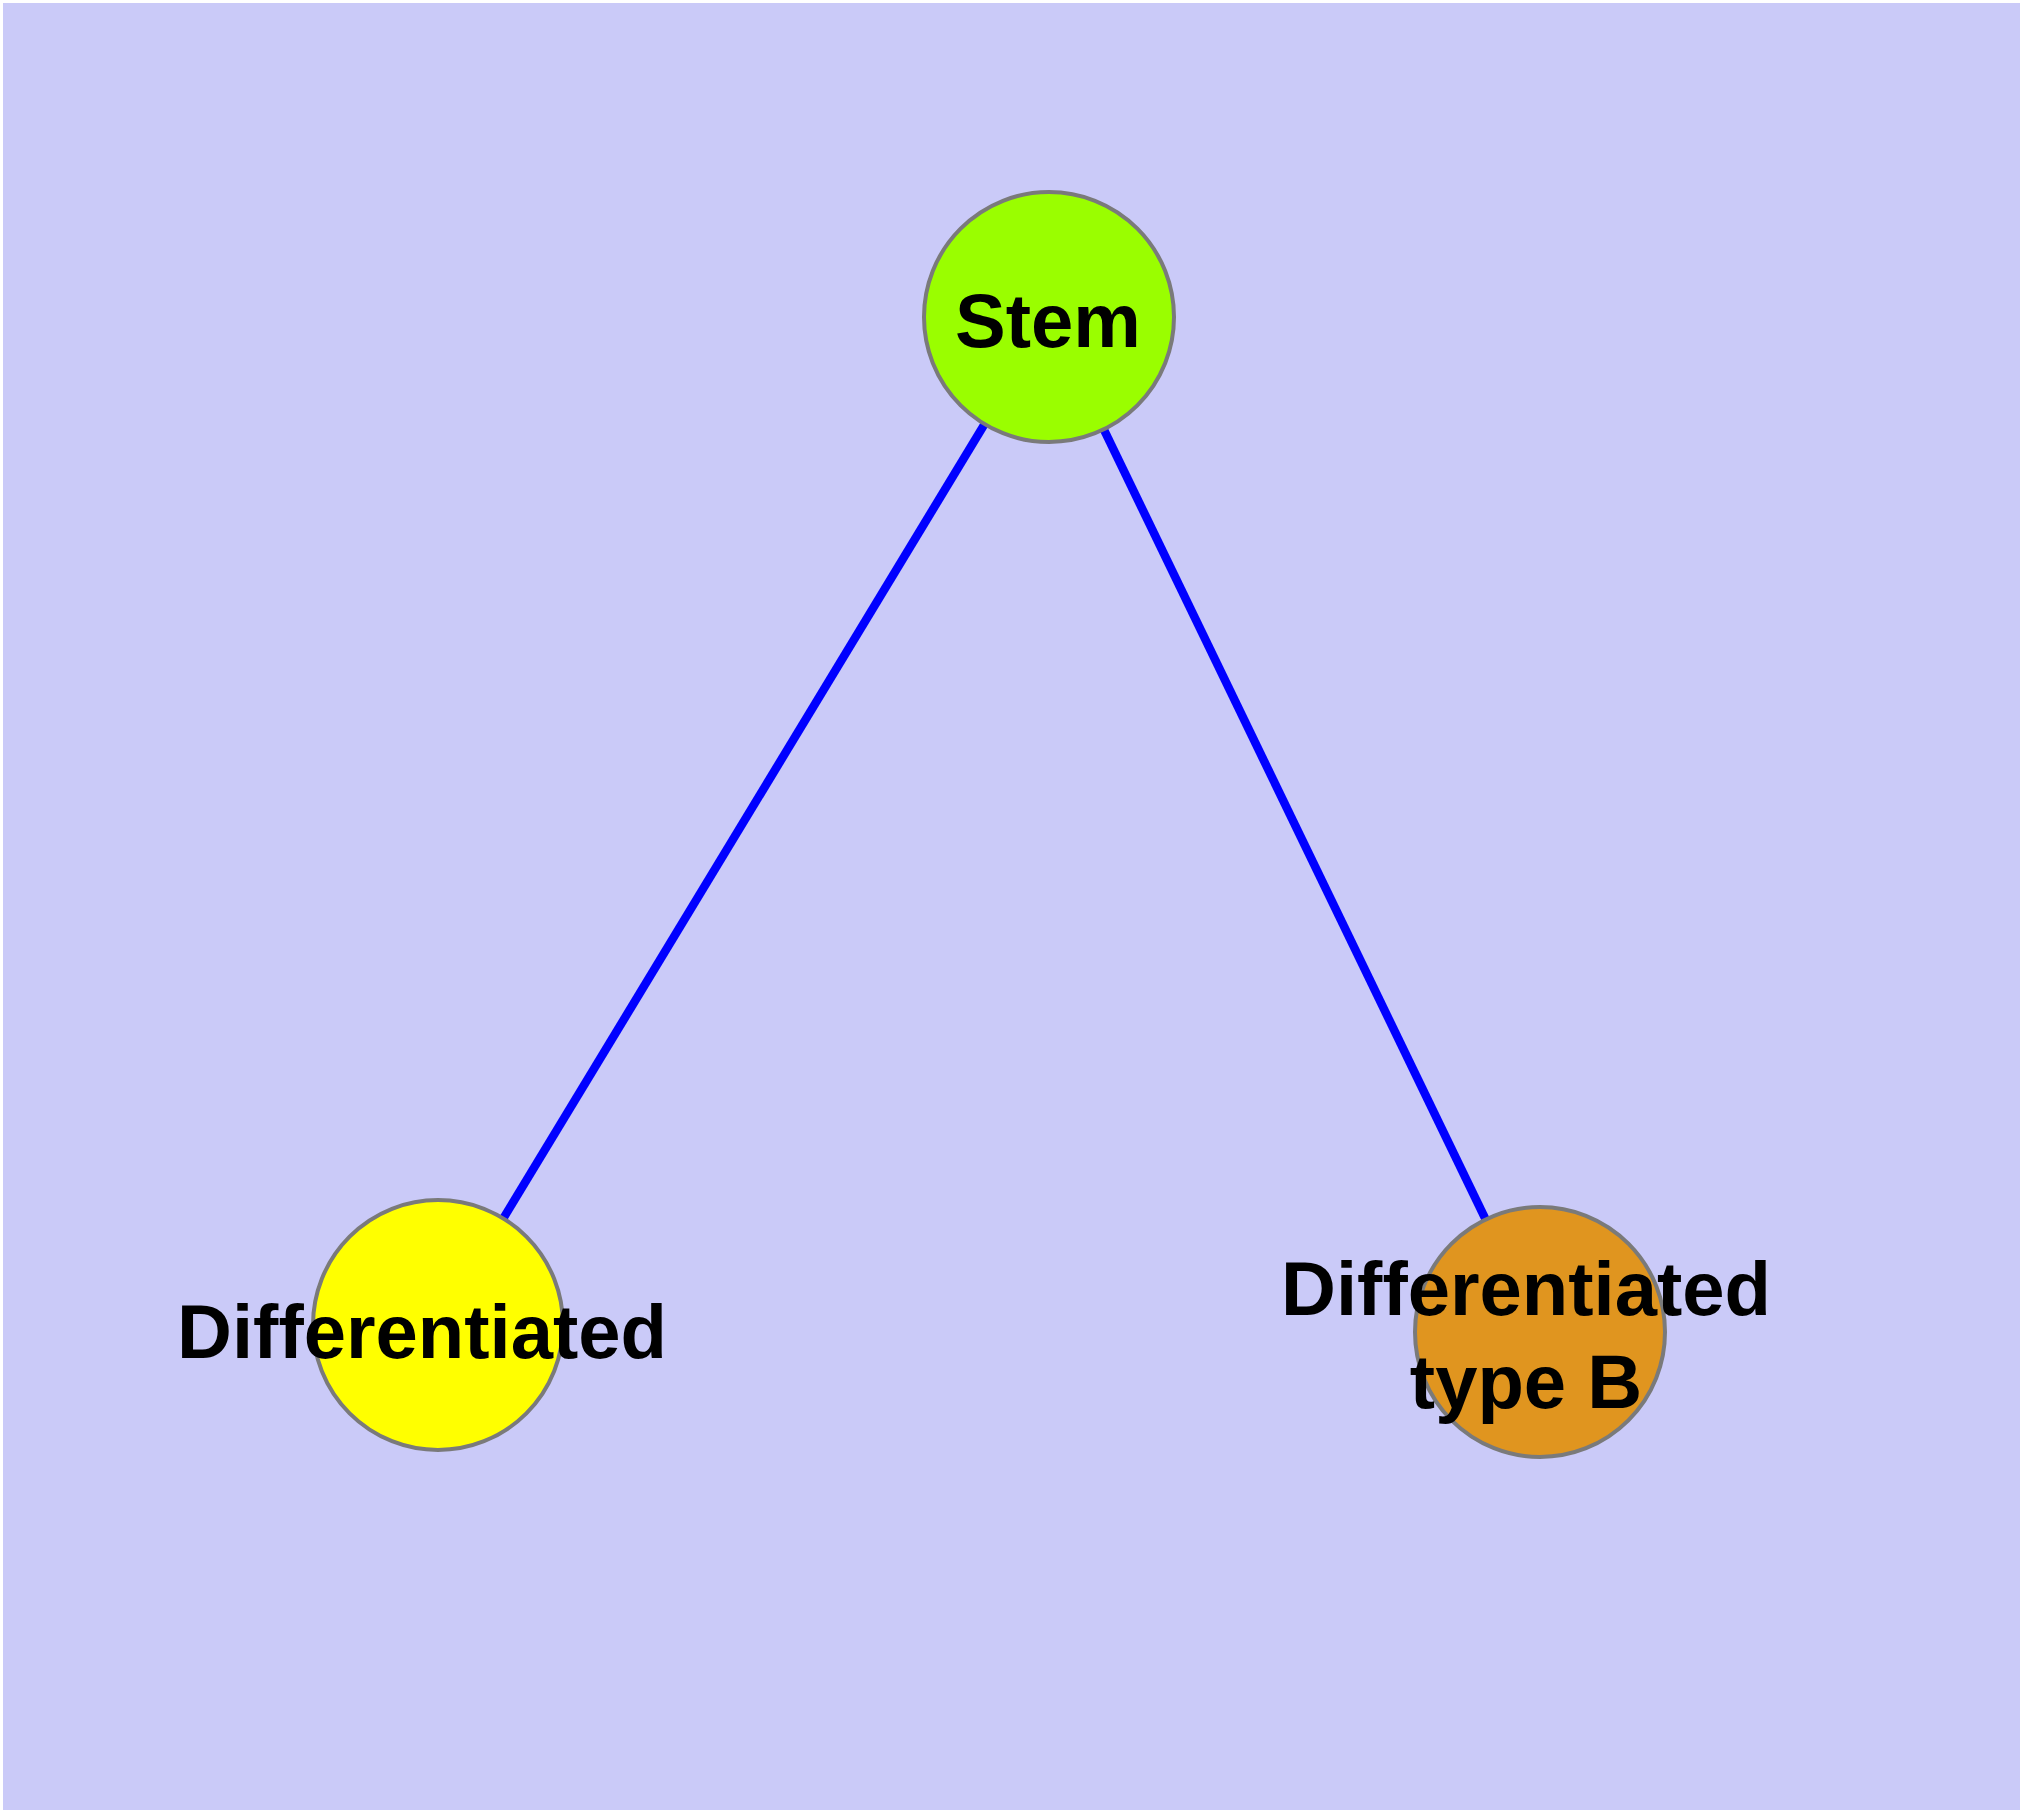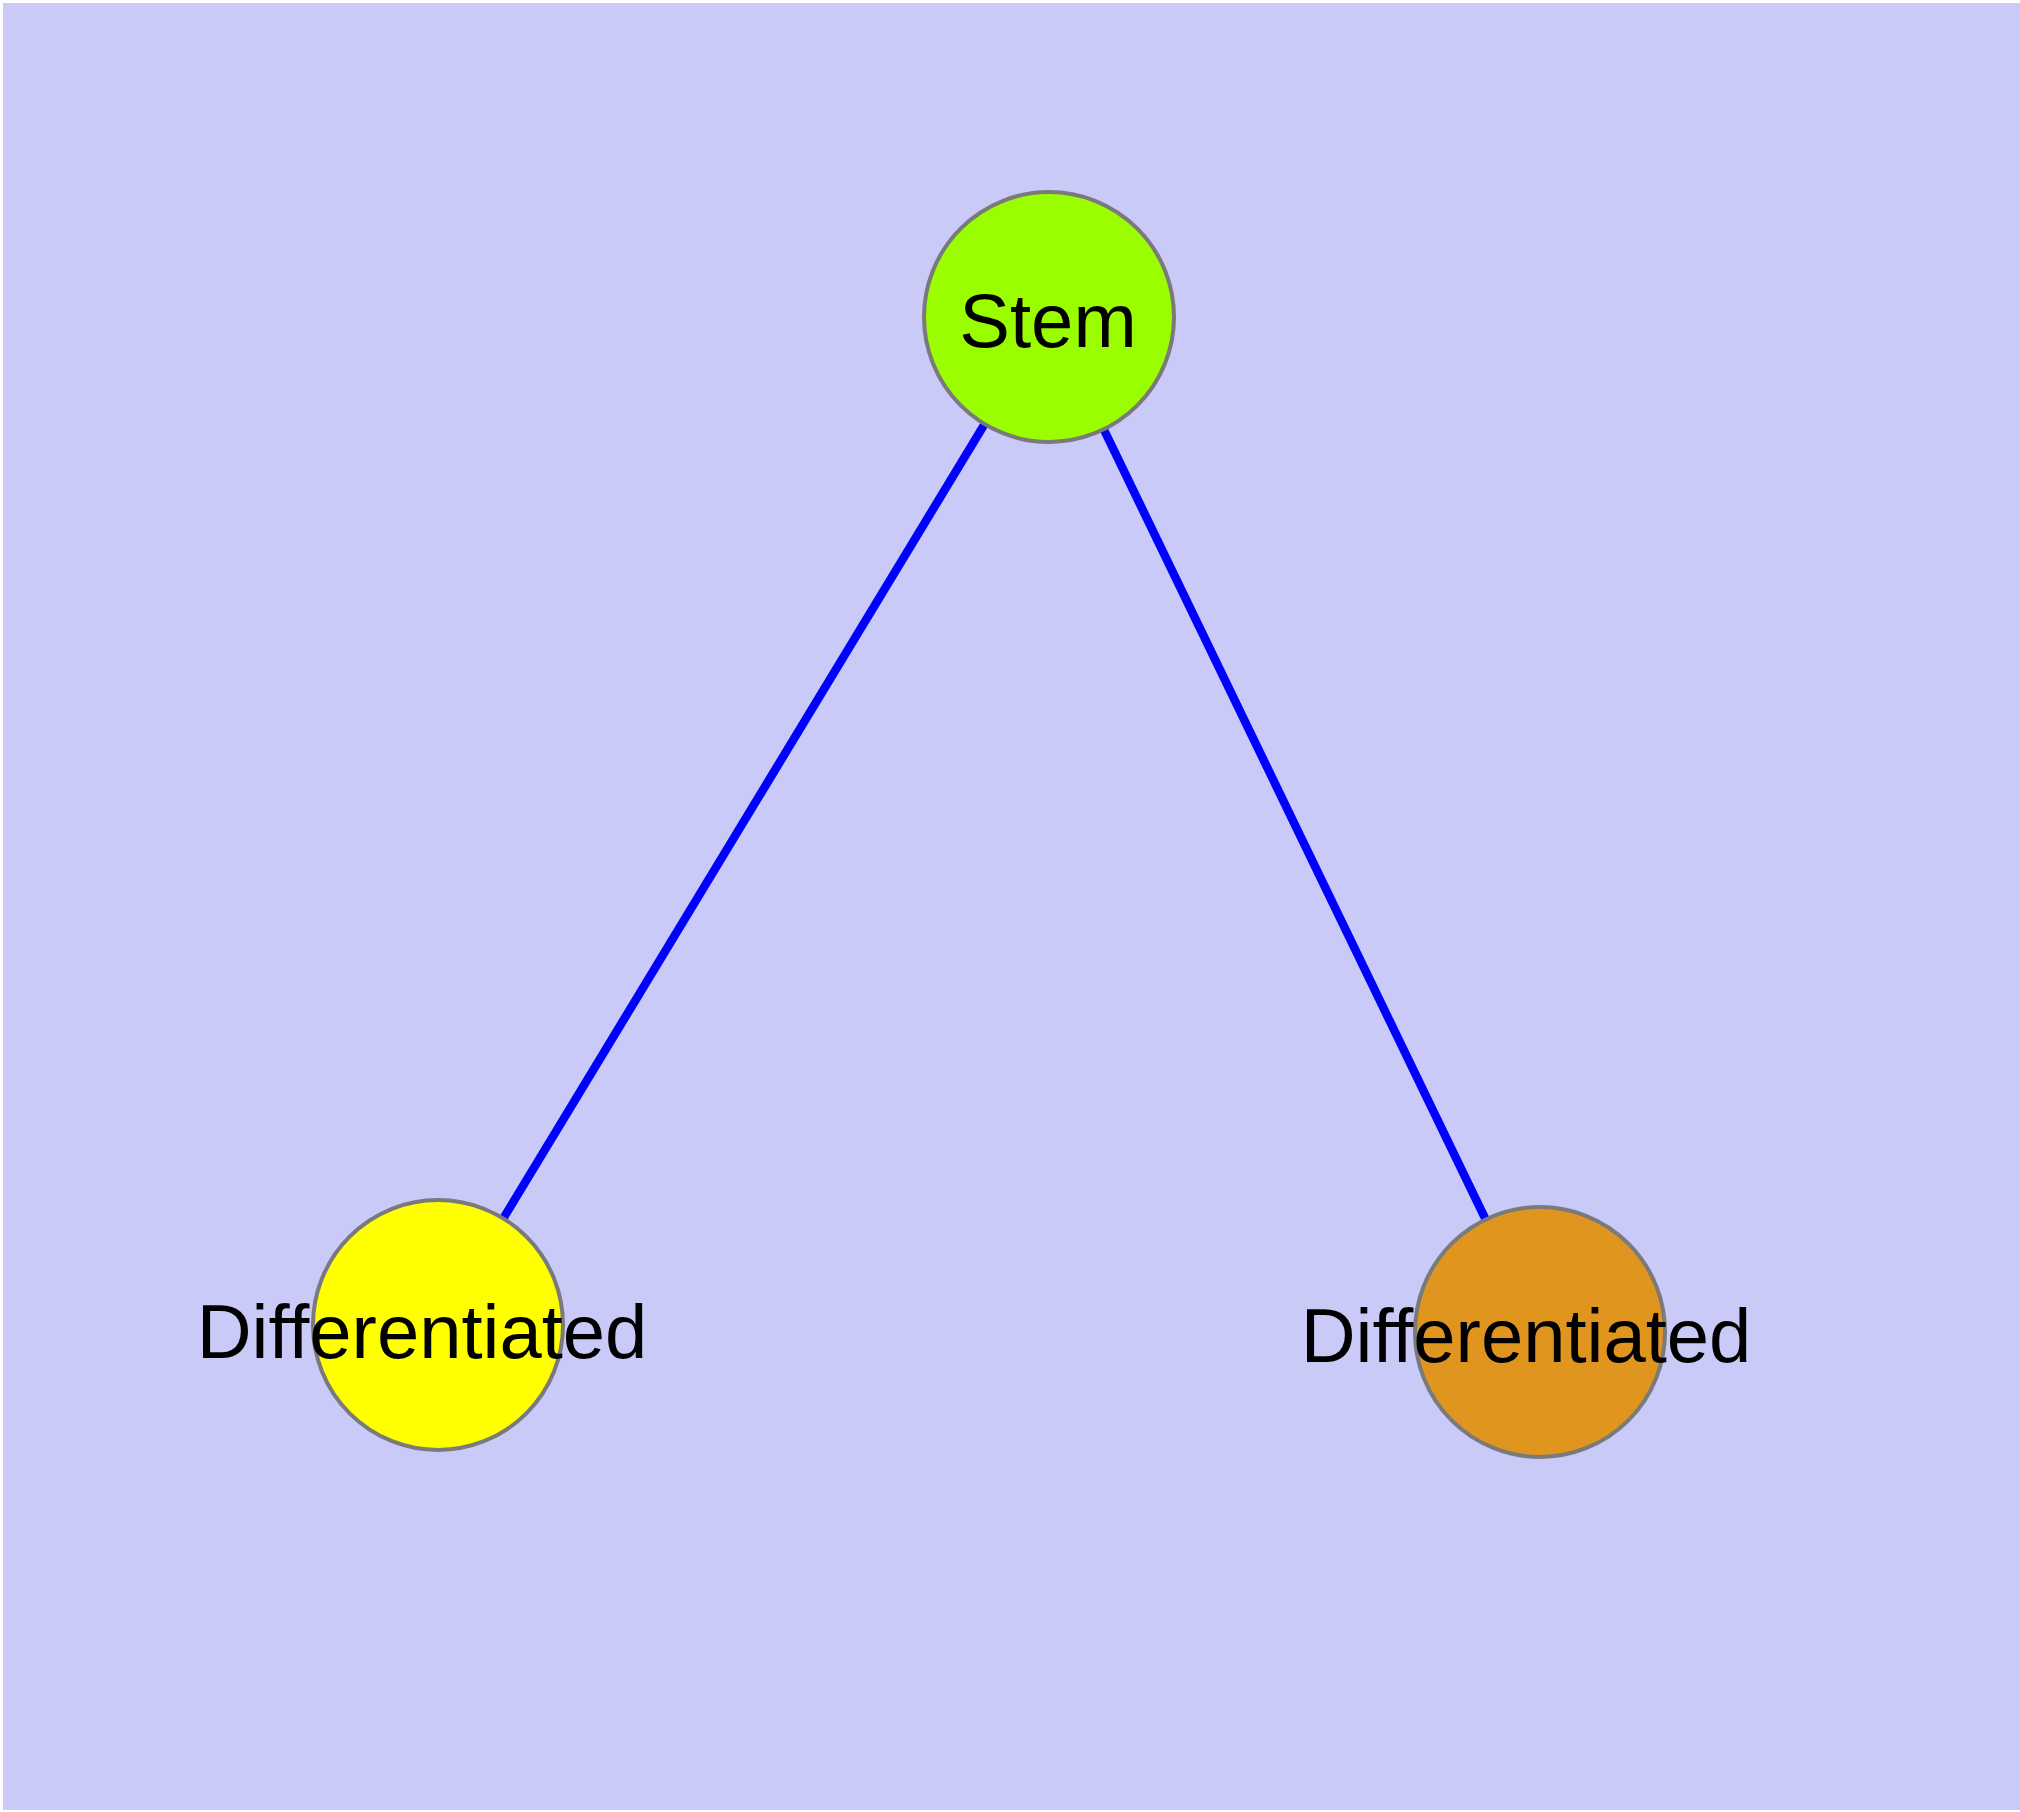--- a/index.html
+++ b/index.html
@@ -47,21 +47,21 @@
   .node-circle.stem   { left: 922px; top: 190px;  }
   .node-circle.type-a { left: 311px;  top: 1198px; }
   .node-circle.type-b { left: 1413px; top: 1205px; }
   .node-label {
     position: absolute;
     transform: translate(-50%, -50%);
     margin-left: -3.4px;
     margin-top: -3.4px;
     text-align: center;
     white-space: nowrap;
-    font-weight: normal;
+    font-weight: bold;
     font-size: 76px;
     line-height: 93px;
     color: #000000;
   }
   .node-label.stem   { left: 1048px; top: 320px;  }
   .node-label.type-a { left: 422px;  top: 1331px; }
   .node-label.type-b { left: 1526px; top: 1335px; }
   .label-line { display: block; }
 </style>
 </head>
@@ -84,17 +84,18 @@
     <div class="node-label stem">
       <span class="label-line">Stem</span>
     </div>
 
     <div class="node-label type-a">
       <span class="label-line">Differentiated</span>
     </div>
 
     <div class="node-label type-b">
       <span class="label-line">Differentiated</span>
+      <span class="label-line">type B</span>
     </div>
 
   </div>
 </div>
 
 
 </body></html>

